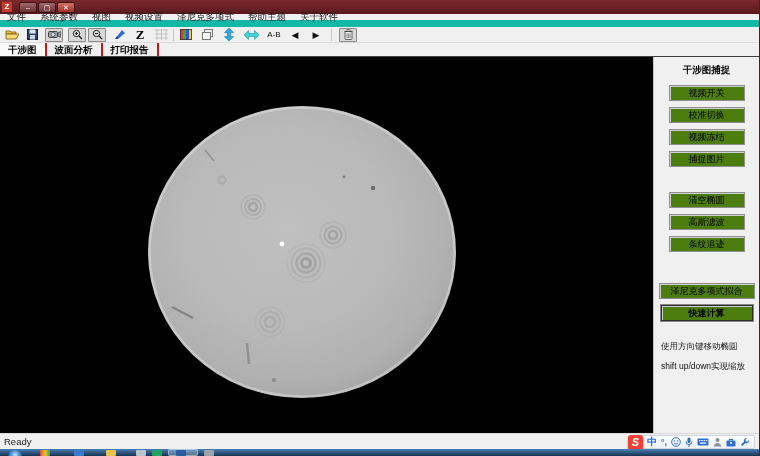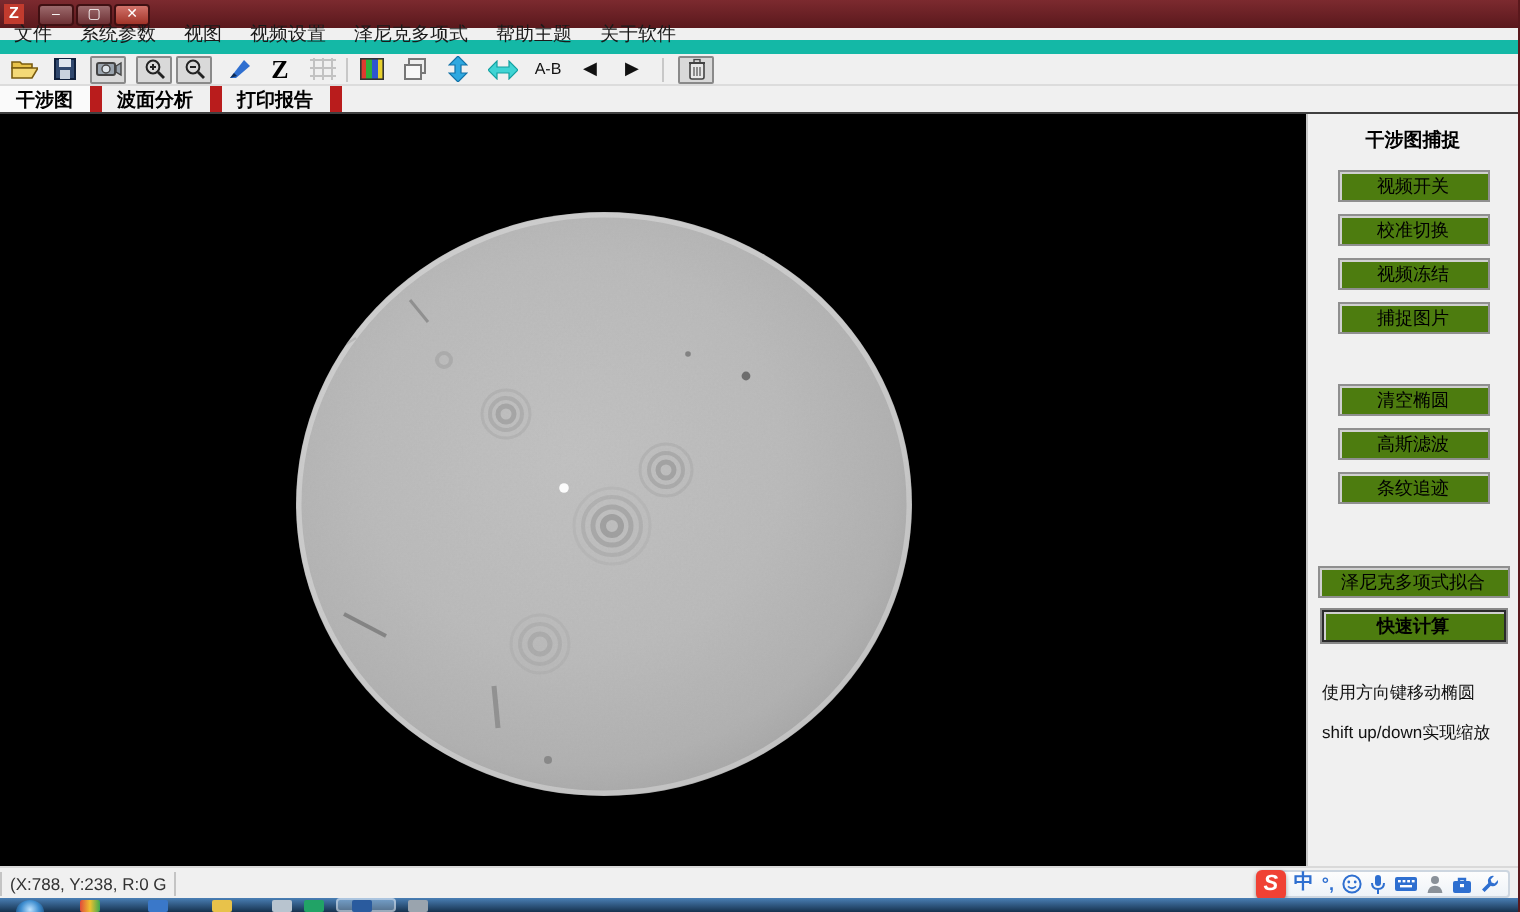--- a/index.html
+++ b/index.html
@@ -34,21 +34,21 @@
   .tb-btn { border:1px solid #8a8a8a; background:#d9d9d9; border-radius:1px; }
   .tb-sep { width:1px; height:12px; background:#c8c8c8; margin:0 4px; flex:0 0 1px; }
   .tb-z { font-weight:bold; font-size:13px; color:#000; font-family:"Liberation Serif","DejaVu Serif",serif; }
   .tb-ab { font-size:8px; font-weight:normal; color:#111; letter-spacing:0; }
   .tb-arrow { font-size:9px; color:#111; }
 
   
   .tabrow { height:14px; flex:0 0 14px; background:#f0f0f0; display:flex; align-items:stretch;
     border-bottom:1px solid #404040; }
   .tab { font-size:9.5px; font-weight:bold; color:#000; padding:1px 8px 0 8px;
-    border-right:6px solid #b91c1c; display:flex; align-items:center; background:#f0f0f0; }
+    border-right:2px solid #b91c1c; display:flex; align-items:center; background:#f0f0f0; }
   .tab.active { background:#fafafa; }
 
   
   .main { flex:1 1 auto; display:flex; }
   .canvas { width:653px; flex:0 0 653px; background:#000; position:relative; }
   .canvas svg { display:block; }
 
   
   .panel { flex:1 1 auto; background:#f0f0f0; border-left:1px solid #c8c8c8;
     display:flex; flex-direction:column; align-items:center; padding-top:7px; }
@@ -288,20 +288,21 @@
       <button class="pbtn">条纹追迹</button>
       <div class="gap25"></div>
       <button class="pbtn wide">泽尼克多项式拟合</button>
       <button class="pbtn default">快速计算</button>
       <div class="hint">使用方向键移动椭圆</div>
       <div class="hint" style="margin-top:8px">shift up/down实现缩放</div>
     </div>
   </div>
 
   <div class="statusbar">
+    <div class="status-left">Ready</div>
     <div class="status-coords">(X:788, Y:238, R:0 G</div>
     <div class="status-grip"></div>
 
     <div class="ime">
       <div class="s-logo">S</div>
       <span class="zh">中</span>
       <span class="punct">°,</span>
       <span>
         <svg width="10" height="10" viewBox="0 0 10 10">
             <circle cx="5" cy="5" r="4.3" fill="none" stroke="#2e6fd0" stroke-width="1"></circle>

